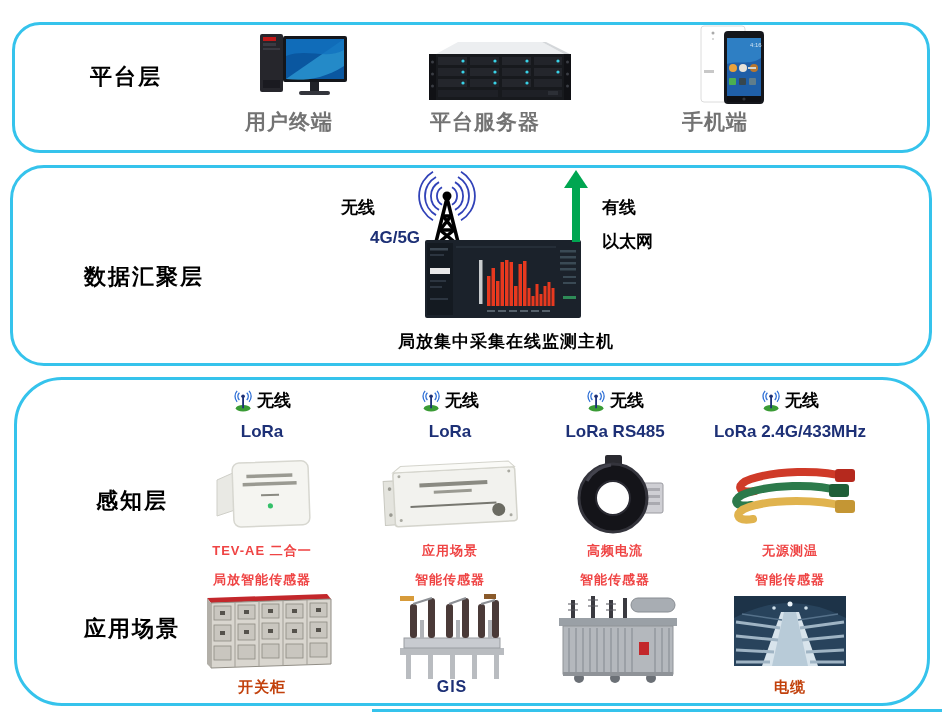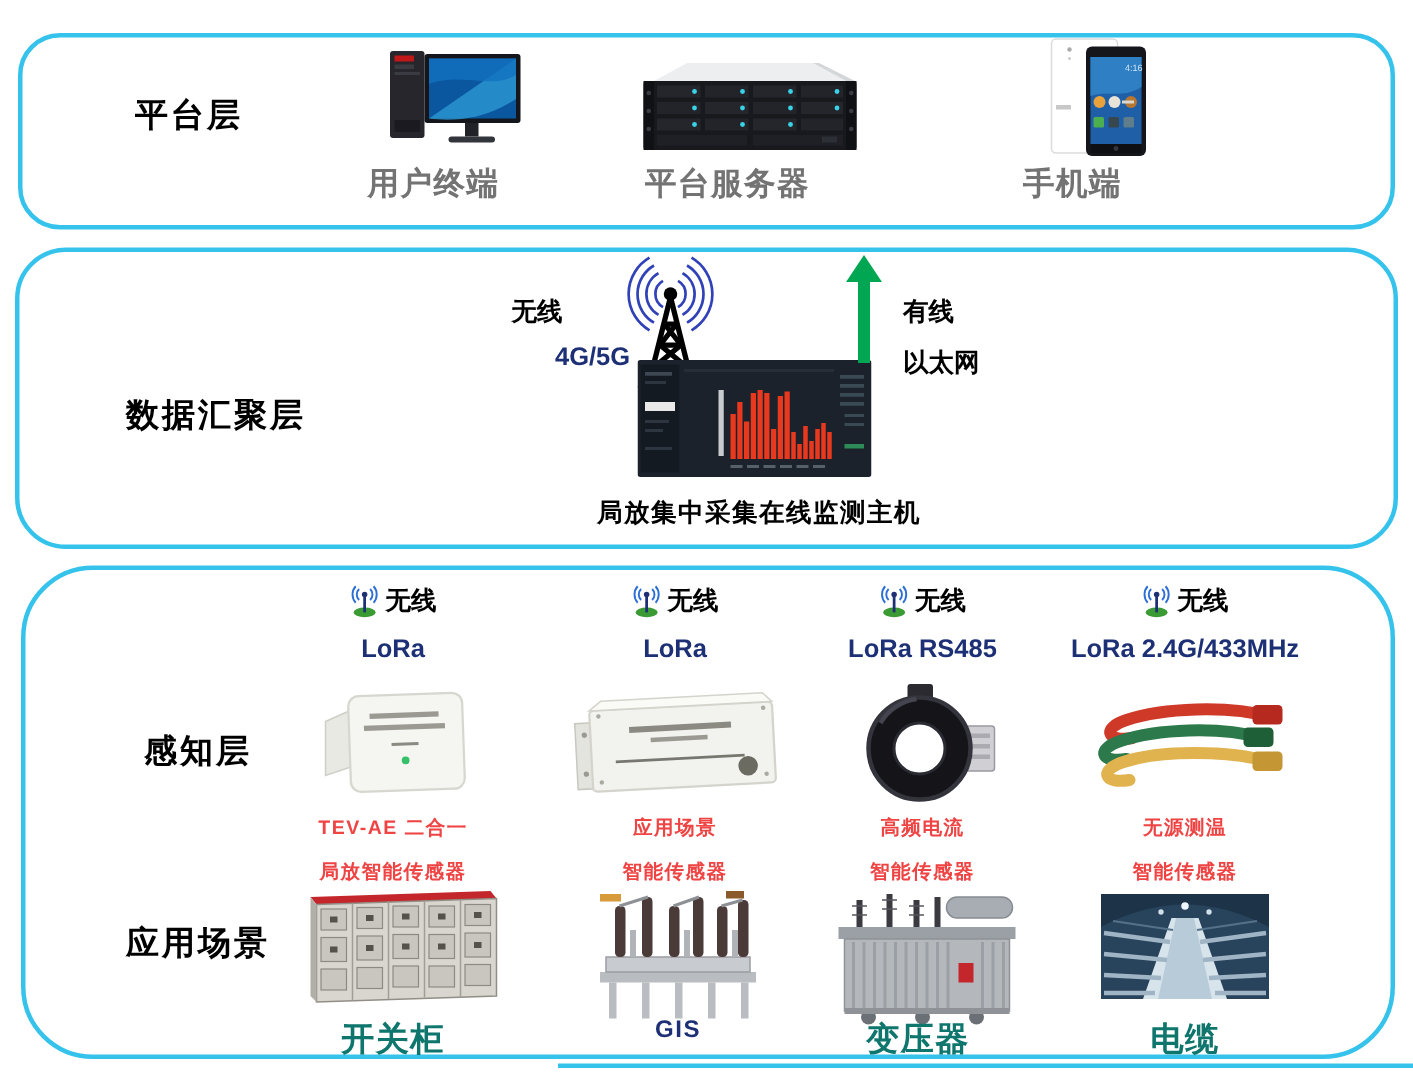--- a/index.html
+++ b/index.html
@@ -32,21 +32,21 @@
       border-bottom:18px solid #00a651; }
   .up-arrow .shaft { position:absolute; left:8px; top:17px; width:8px; height:55px; background:#00a651; }
 
   .p-col { position:absolute; top:388px; width:180px; text-align:center; }
   .p-col .wifi-row { display:inline-flex; align-items:center; gap:2px; }
   .p-col .proto { margin-top:6px; }
   .sensor-wrap { margin-top:10px; height:84px; display:flex; align-items:center; justify-content:center; }
   .sensor-line { font-size:13px; font-weight:bold; color:#ef4444; line-height:29px; letter-spacing:1px; }
 
   .app-img { position:absolute; top:590px; display:flex; align-items:flex-end; justify-content:center; }
-  .app-label { position:absolute; top:678px; width:180px; text-align:center; font-size:22px; font-weight:bold; color:#0f766e; letter-spacing:1px; }
+  .app-label { position:absolute; top:678px; width:180px; text-align:center; font-size:15px; font-weight:bold; color:#c2410c; letter-spacing:1px; }
   .app-label.navy { font-size:16px; }
 </style>
 </head>
 <body>
 
 <div class="canvas">
 
   <div class="layer-box box-platform"></div>
   <div class="layer-box box-aggregation"></div>
   <div class="layer-box box-perception"></div>
@@ -480,21 +480,20 @@
       </g>
       <rect x="94" y="52" width="10" height="13" fill="#c3272b"></rect>
       <g fill="#6b7076">
         <circle cx="34" cy="88" r="5"></circle>
           <circle cx="70" cy="88" r="5"></circle>
           <circle cx="106" cy="88" r="5"></circle>
       </g>
       <rect x="18" y="82" width="110" height="4" fill="#8f9398"></rect>
     </svg>
   </div>
-  <div class="app-label" style="left:522px;">变压器</div>
 
   <div class="app-img" style="left:734px;width:112px;height:70px;top:596px;">
     <svg width="112" height="70" viewBox="0 0 112 70">
       <rect x="0" y="0" width="112" height="70" fill="#28435c"></rect>
       <path d="M0,22 Q56,-8 112,22 L112,0 L0,0 Z" fill="#1d3348"></path>
       <polygon points="47,16 65,16 84,70 28,70" fill="#d8e4ec"></polygon>
       <polygon points="50,16 62,16 74,70 38,70" fill="#b8cbd8"></polygon>
       <g stroke="#9fb4c4" stroke-width="3">
         <line x1="2" y1="26" x2="46" y2="32"></line>
           <line x1="2" y1="40" x2="44" y2="44"></line>

